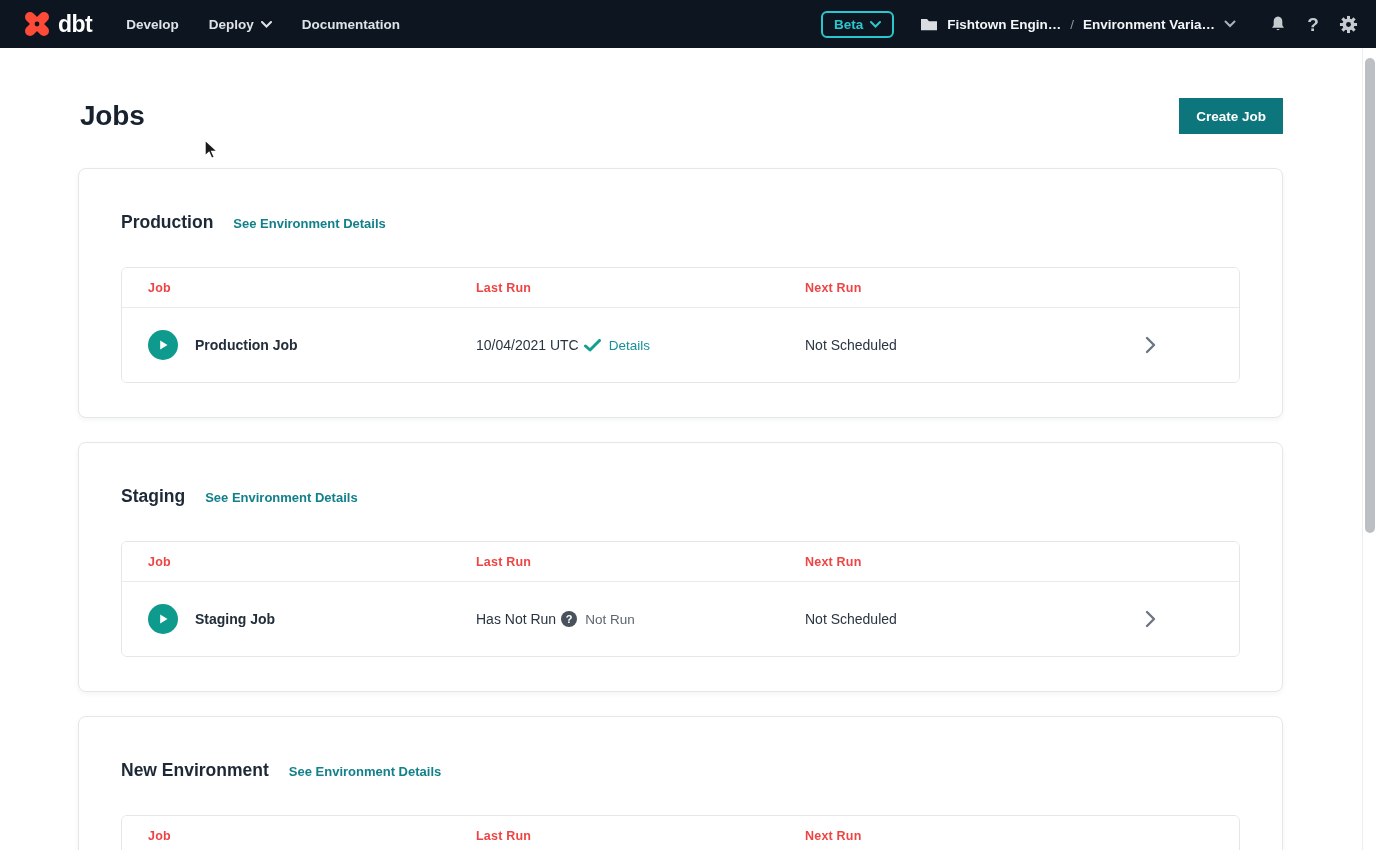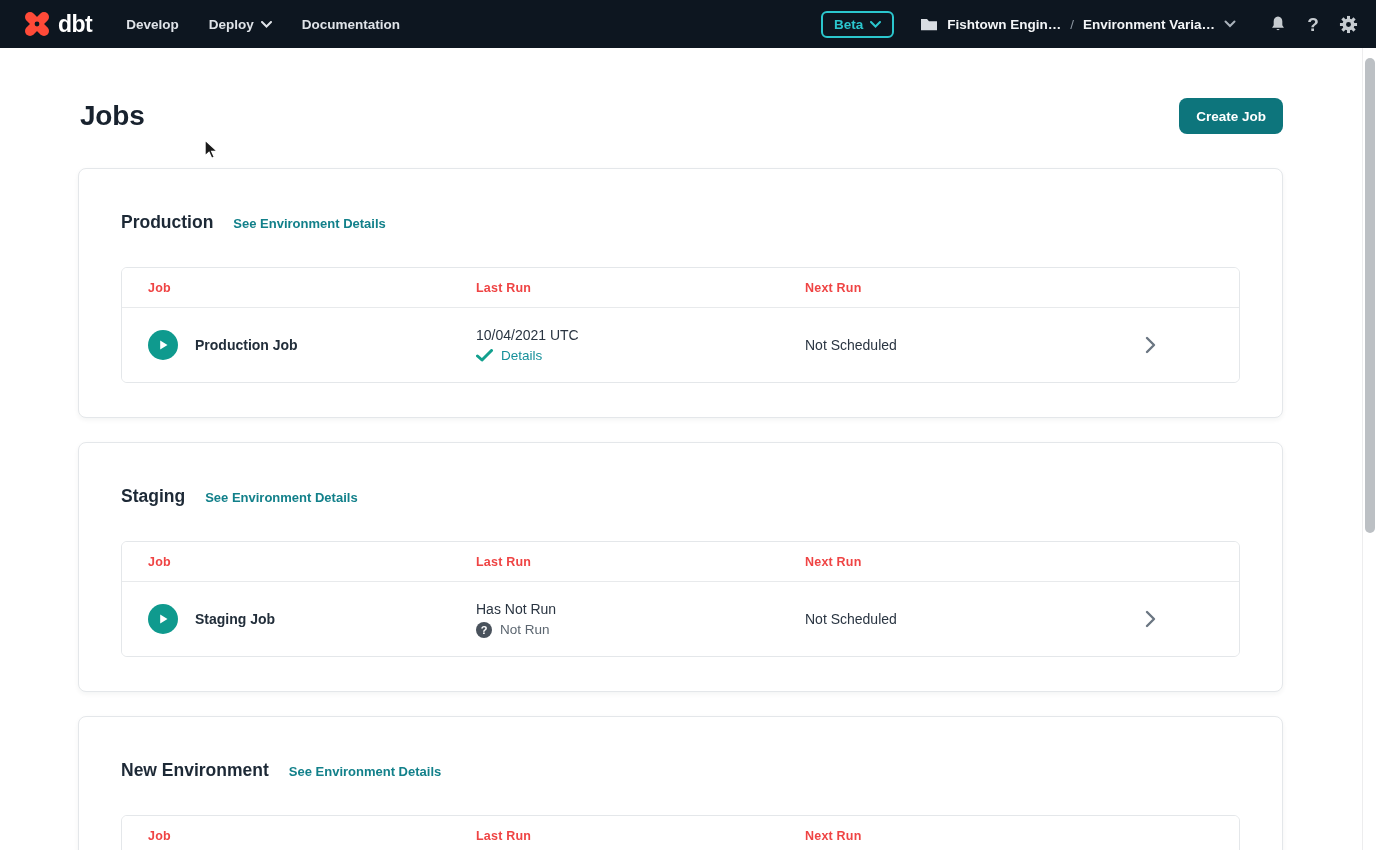--- a/index.html
+++ b/index.html
@@ -26,21 +26,21 @@
   .nav-icon { width:20px; height:20px; display:flex; align-items:center;
     justify-content:center; cursor:pointer; }
   .help-glyph { color:#c6cbd0; font-size:19px; font-weight:800; line-height:1; }
 
   
   .content { margin-left:78px; width:1205px; }
   .page-header { margin-top:48px; height:40px; display:flex;
     justify-content:space-between; align-items:center; }
   .page-title { font-size:28px; font-weight:700; color:#18222e; letter-spacing:-0.2px;
     margin-left:2px; }
-  .create-btn { background:#0d757c; color:#ffffff; border:none; border-radius:8px;
+  .create-btn { background:#0d757c; color:#ffffff; border:none; border-radius:0;
     height:36px; padding:0 17px; font-size:13.5px; font-weight:600;
     font-family:"Liberation Sans", sans-serif; cursor:pointer; }
 
   .env-card { margin-top:32px; background:#ffffff; border:1px solid #e4e7ea;
     border-radius:8px; padding:26px 42px 34px;
     box-shadow:0 2px 5px rgba(22,34,46,0.05); }
   .env-card + .env-card { margin-top:24px; }
   .env-head { display:flex; align-items:baseline; margin-bottom:34px;margin-top:17px; }
   .env-name { font-size:17.5px; font-weight:700; color:#1d2936; }
   .env-link { font-size:13px; font-weight:700; color:#12808a; margin-left:20px;
@@ -49,21 +49,21 @@
   .jobs-table { border:1px solid #e4e7ea; border-radius:6px; overflow:hidden; }
   .t-head, .t-row { display:grid; grid-template-columns:328px 329px 340px 1fr;
     padding-left:26px; align-items:center; }
   .t-head { height:40px; border-bottom:1px solid #e8eaec; color:#ef4444;
     font-size:12.5px; font-weight:700; letter-spacing:0.2px; background:#ffffff; }
   .t-row { height:74px; background:#ffffff; cursor:pointer; }
   .job-cell { display:flex; align-items:center; gap:17px; }
   .play-btn { width:30px; height:30px; border-radius:50%; background:#0f9a8e;
     display:flex; align-items:center; justify-content:center; cursor:pointer; flex:none; }
   .job-name { font-size:14px; font-weight:700; color:#222e3a; }
-  .lastrun-cell { display:flex; flex-direction:column; gap:5px; }
+  .lastrun-cell { display:flex; flex-direction:row; gap:5px; }
   .lr-primary { font-size:14px; color:#2a3542; }
   .lr-status { display:flex; align-items:center; gap:8px; font-size:13.5px; }
   .status-success { color:#16909a; font-weight:400; }
   .status-notrun { color:#5c6670; }
   .q-badge { width:16px; height:16px; border-radius:50%; background:#49525c;
     color:#ffffff; font-size:11px; font-weight:700; display:flex;
     align-items:center; justify-content:center; flex:none; }
   .nextrun-cell { font-size:14px; color:#2a3542; }
   .row-chevron { justify-self:start; display:flex; align-items:center; cursor:pointer; }
 

